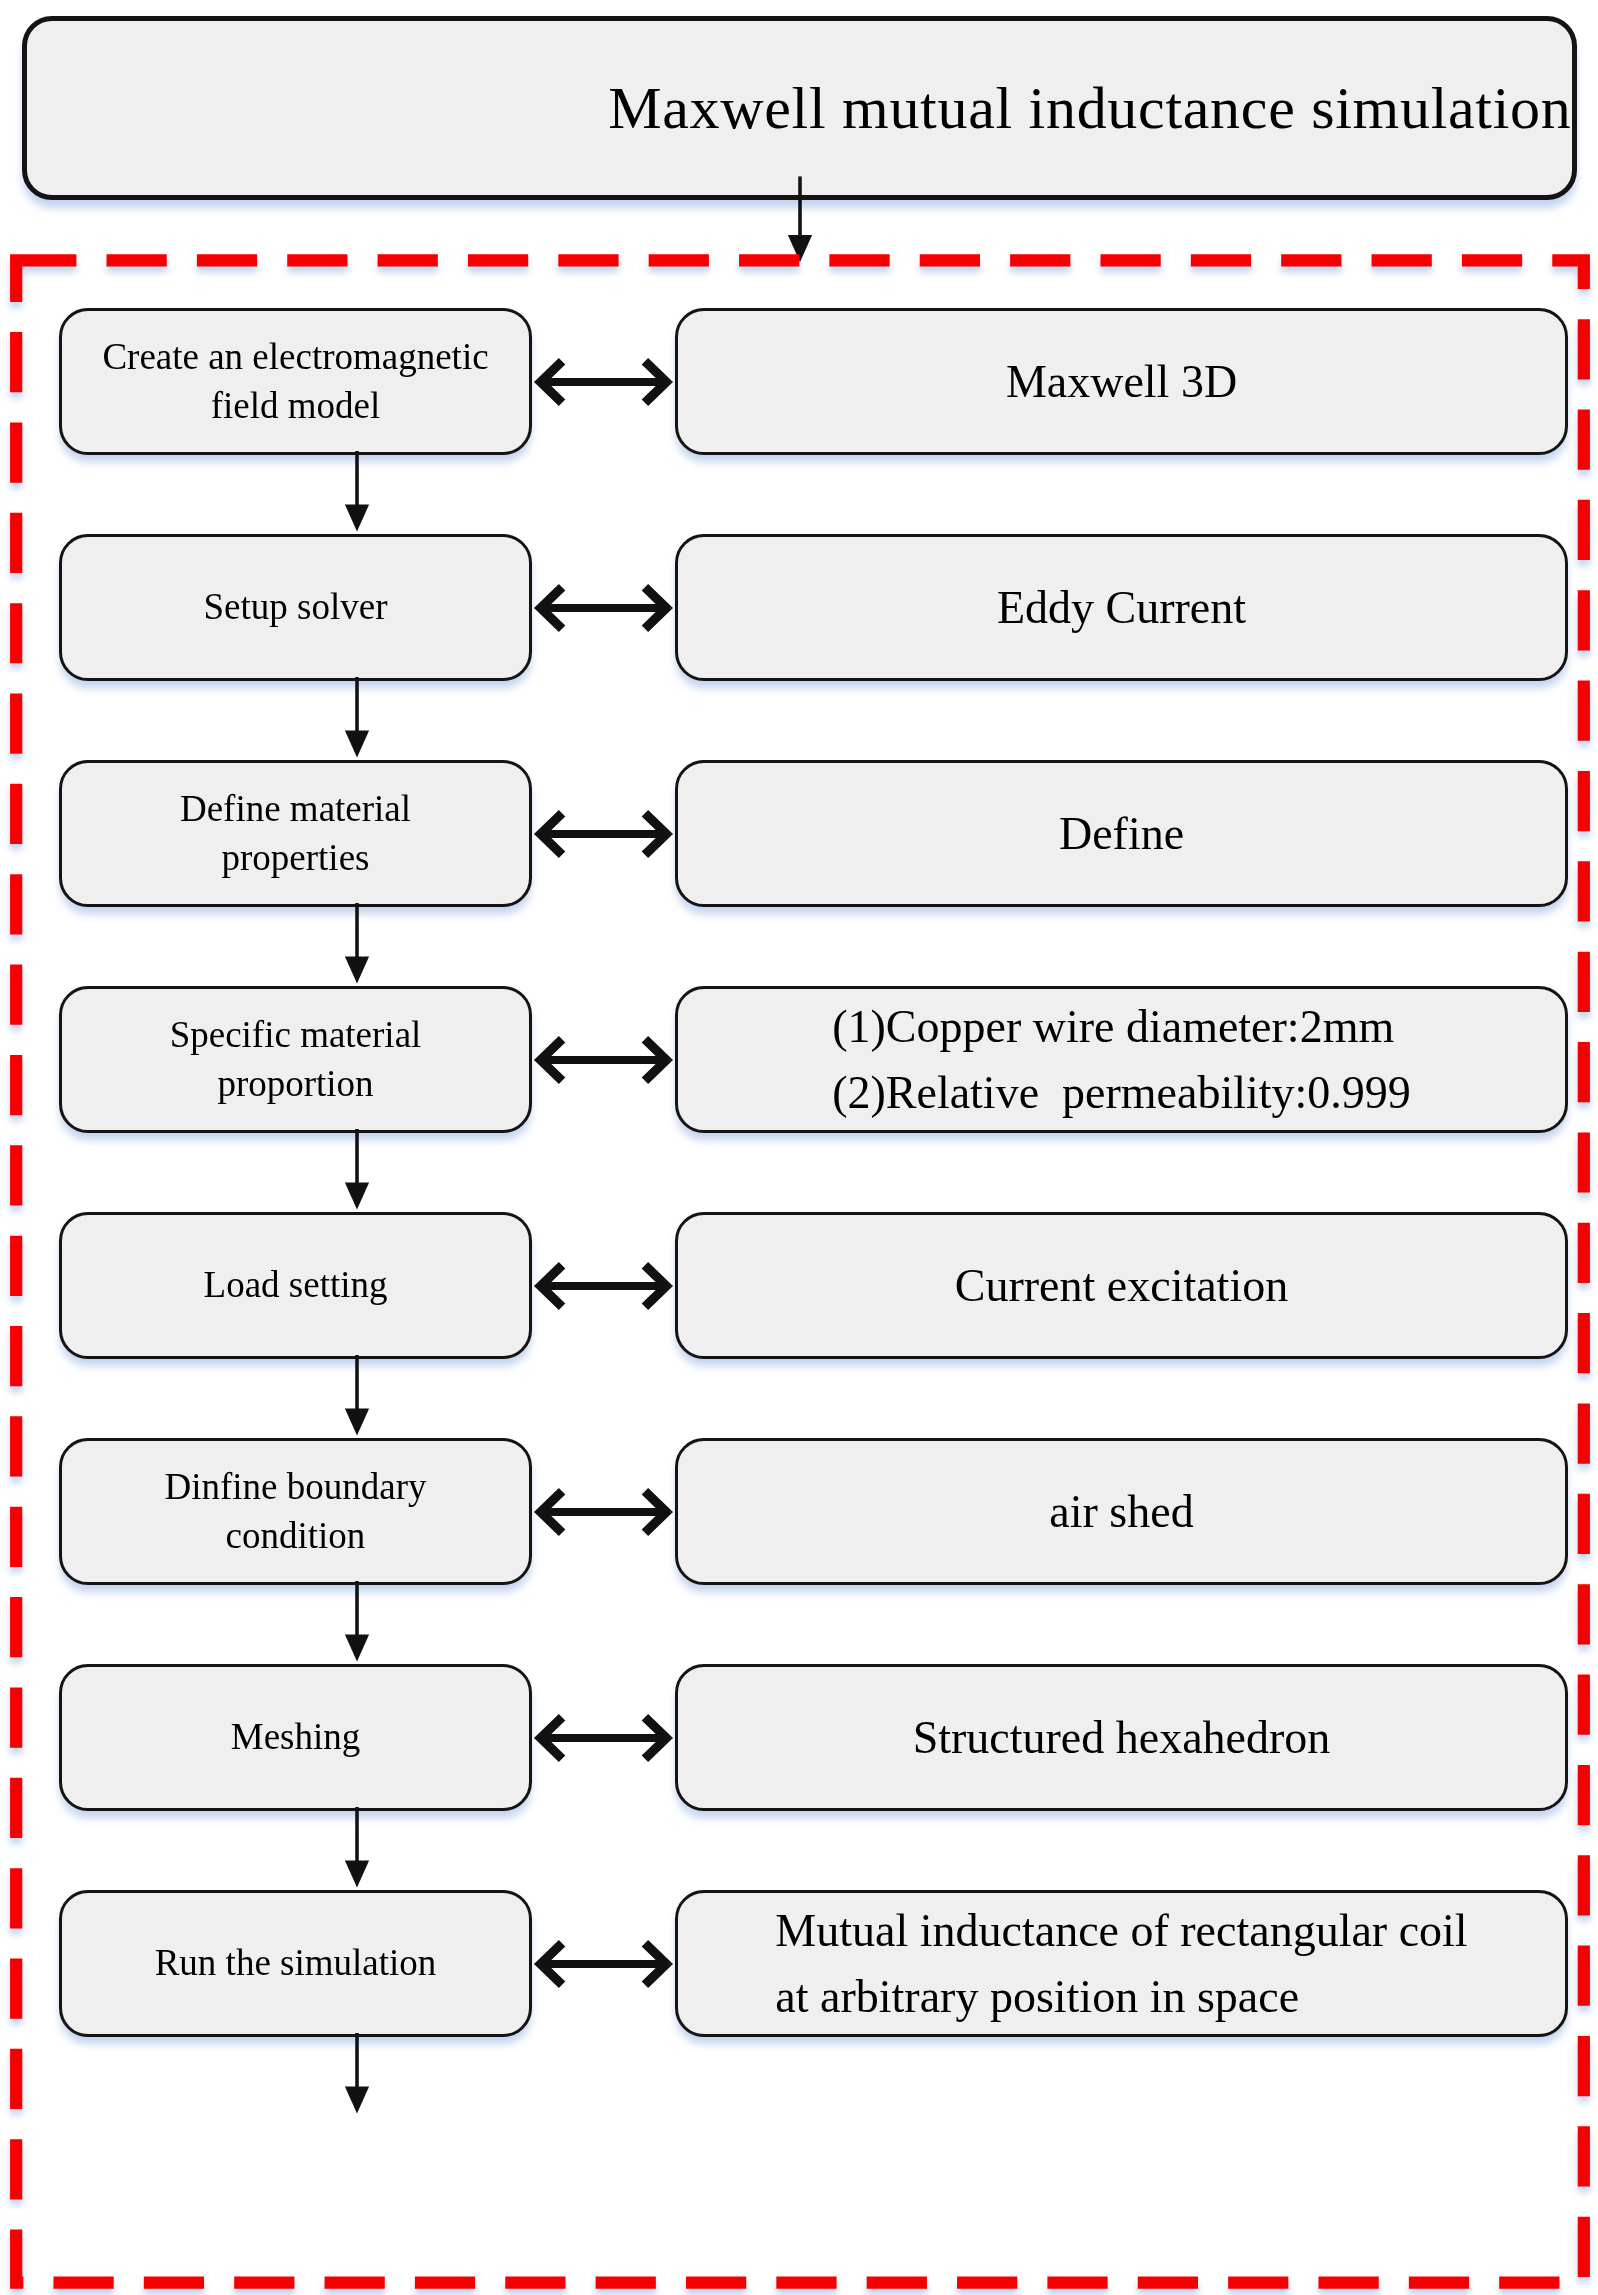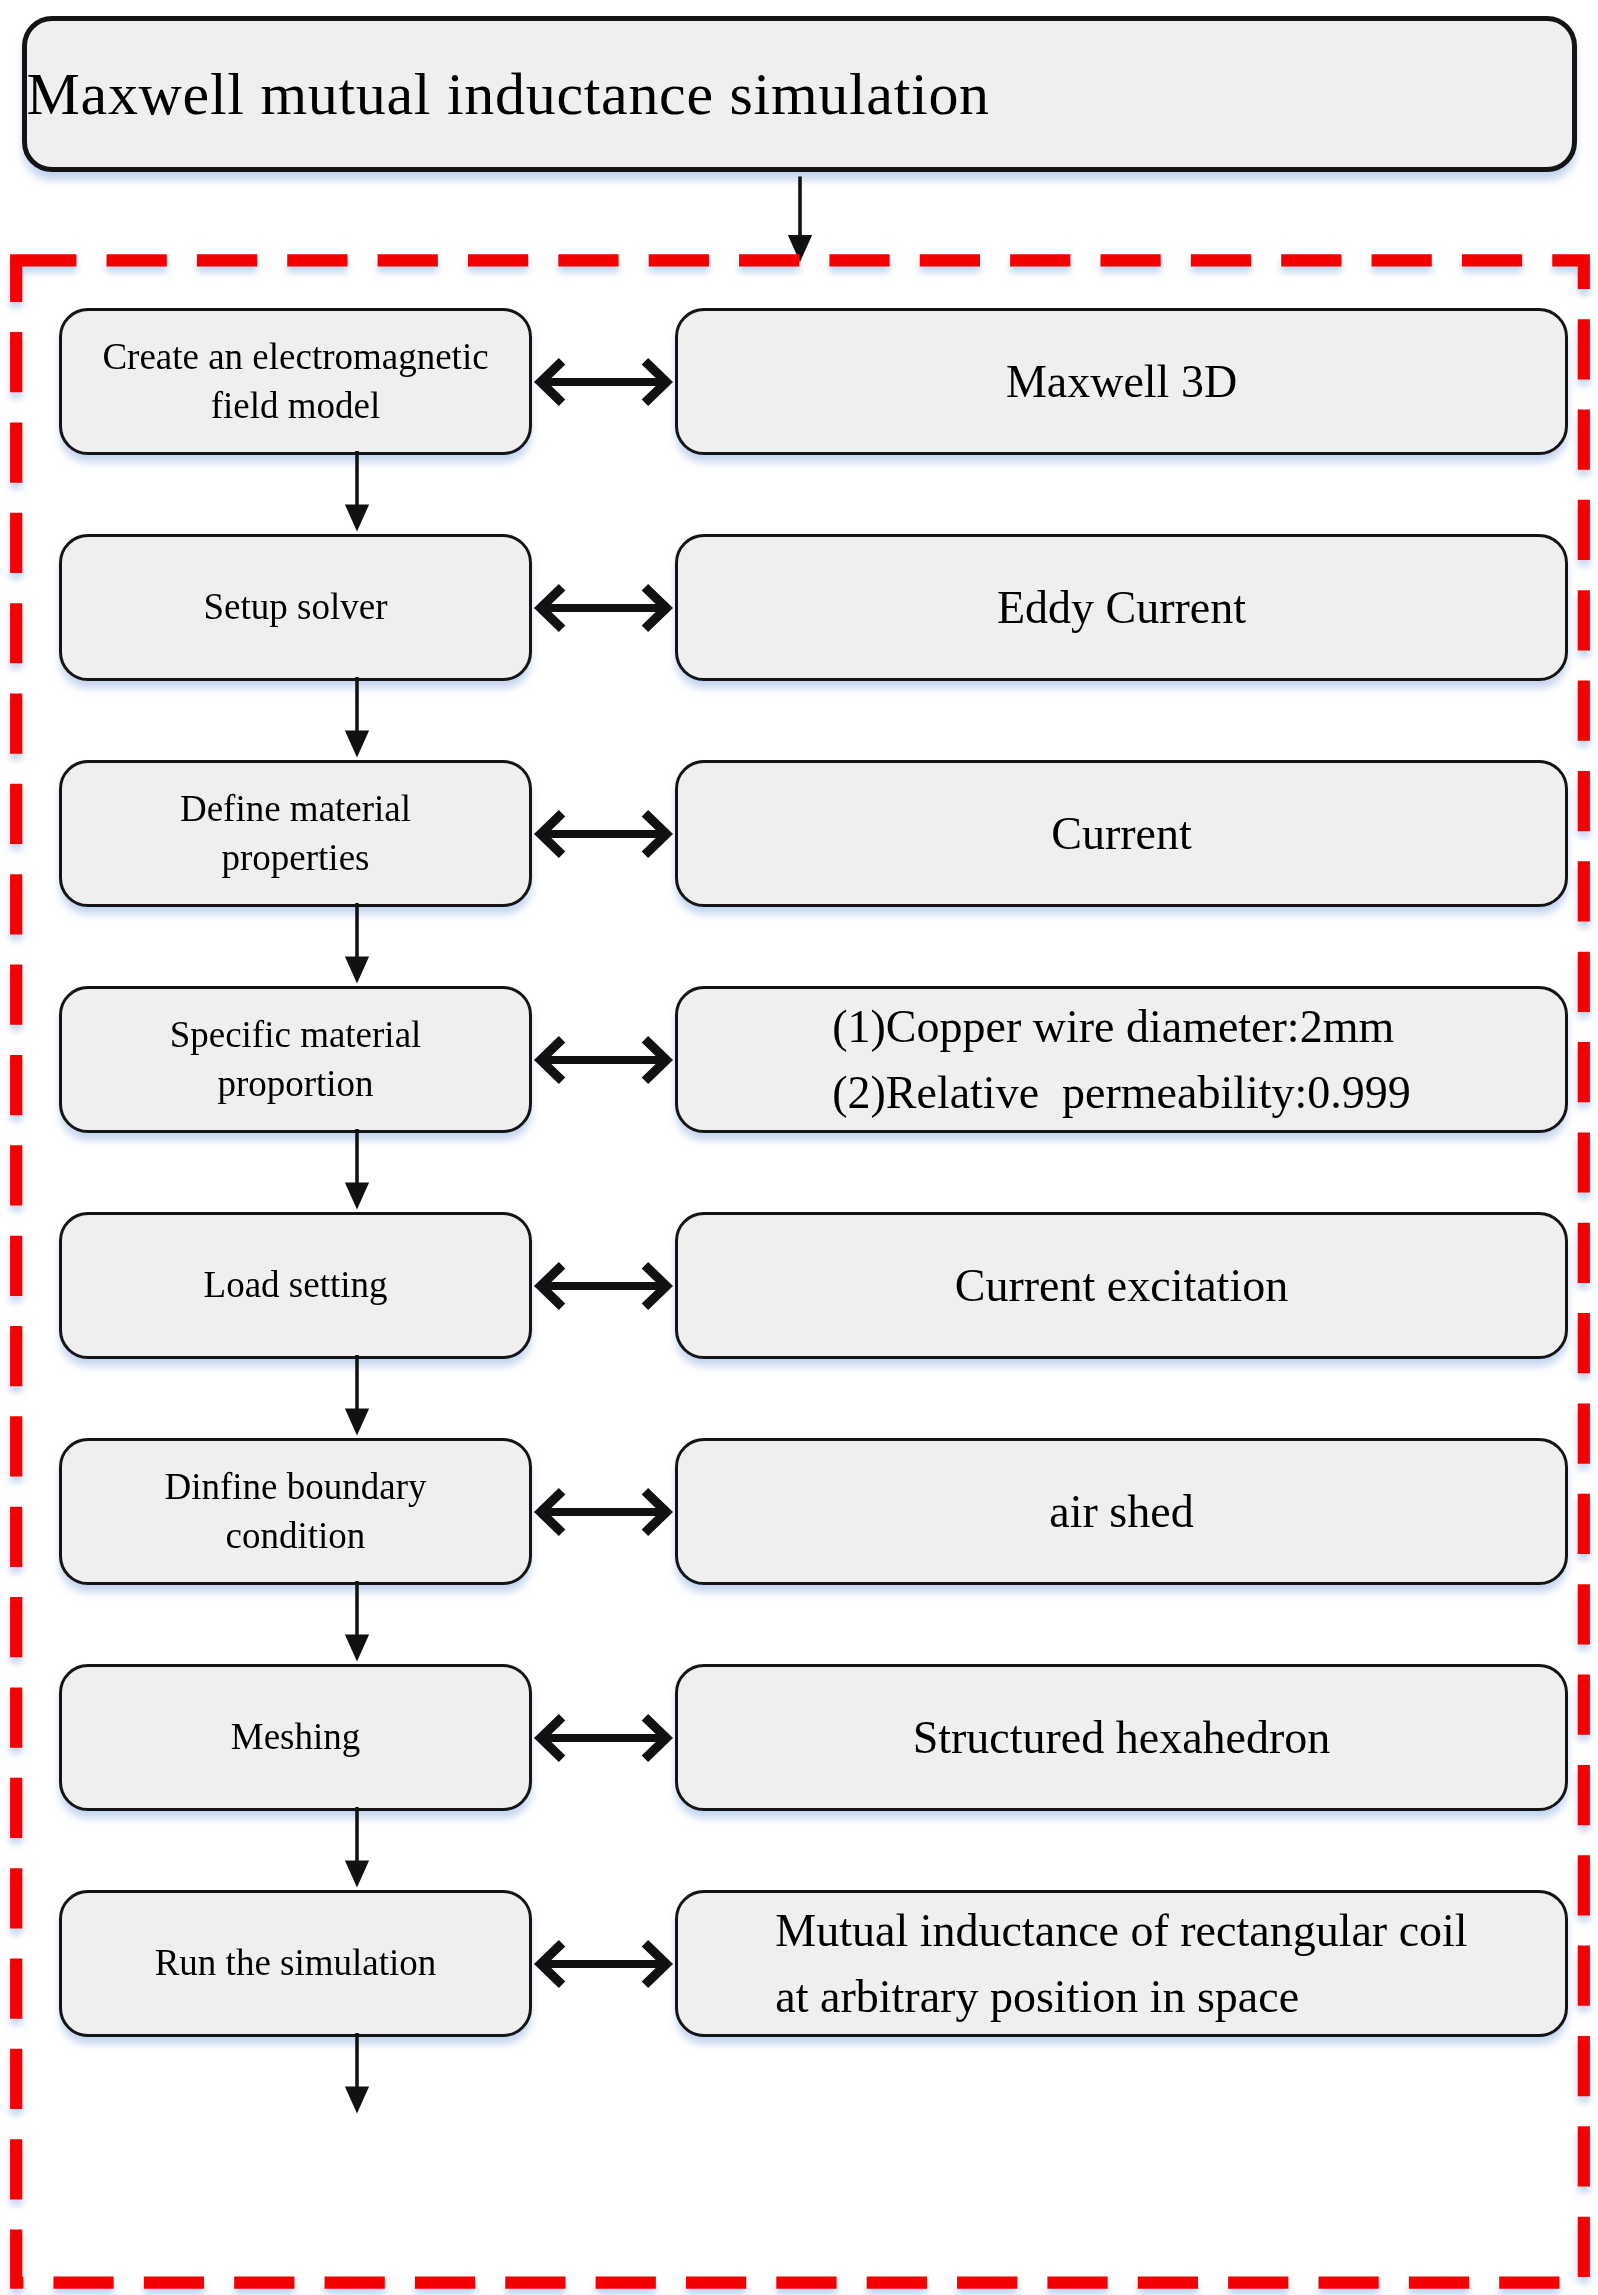--- a/index.html
+++ b/index.html
@@ -18,25 +18,25 @@
     width: 1599px;
     height: 2295px;
     background: #ffffff;
     overflow: hidden;
   }
 
   
   .title-box {
     position: absolute;
     left: 21.5px; top: 16px;
-    width: 1555px; height: 156px;
+    width: 1555px; height: 184px;
     background: var(--node-fill);
     border: 5px solid var(--node-border);
     border-radius: 30px;
-    display: flex; align-items: center; justify-content: flex-start;
+    display: flex; align-items: center; justify-content: flex-end;
     box-shadow: 0 8.6px 8.6px -1.4px var(--shadow);
   }
   .title-text {
     font-size: 60px;
     letter-spacing: 0.7px;
     white-space: nowrap;
   }
 
   .title-arrow {
     position: absolute;
@@ -168,21 +168,21 @@
 properties</div>
       </div>
       <div class="connector">
         <svg class="h-arrow" viewBox="0 0 200 84">
           <line x1="16" y1="42" x2="184" y2="42" stroke="currentColor" stroke-width="11"></line>
           <polyline points="42,13 12,42 42,71" fill="none" stroke="currentColor" stroke-width="13"></polyline>
           <polyline points="158,13 188,42 158,71" fill="none" stroke="currentColor" stroke-width="13"></polyline>
         </svg>
       </div>
       <div class="node detail-node">
-        <div class="detail-label">Current</div>
+        <div class="detail-label">Define</div>
       </div>
     </div>
 
     <div class="flow-row">
       <div class="node step-node">
         <div class="step-label">Specific material
 proportion</div>
       </div>
       <div class="connector">
         <svg class="h-arrow" viewBox="0 0 200 84">

